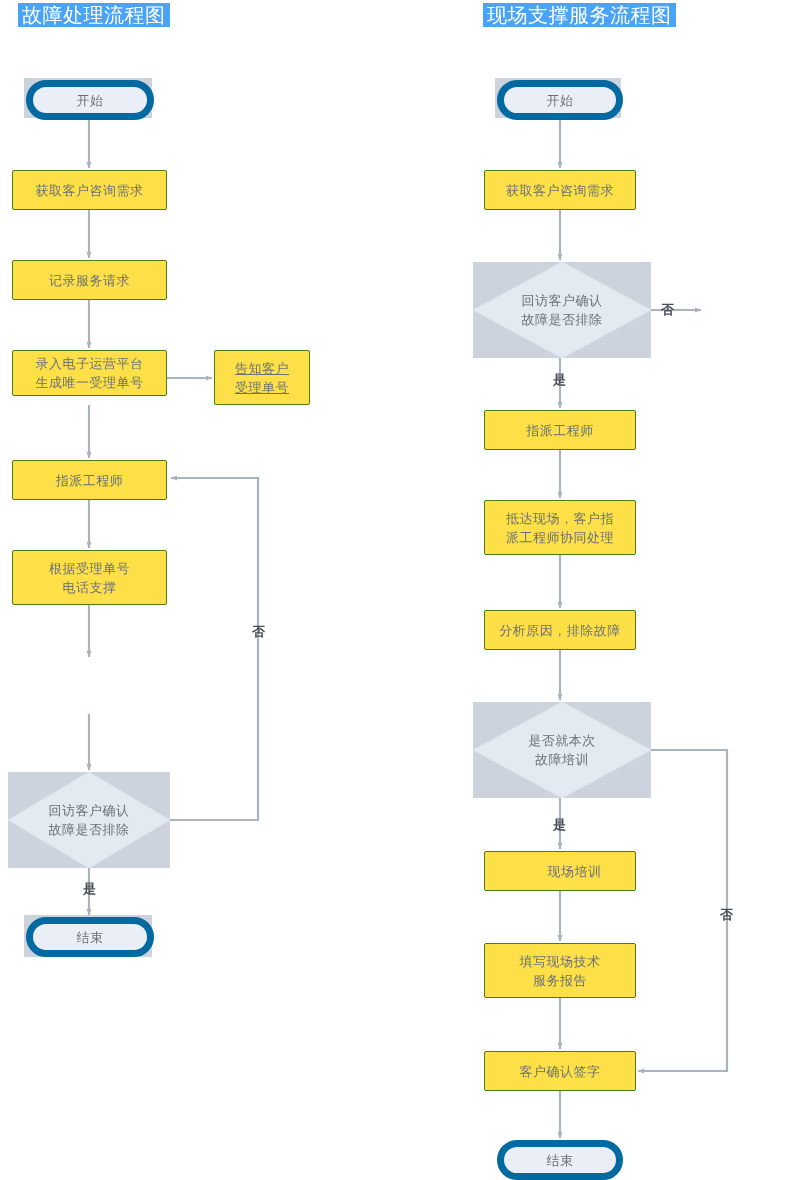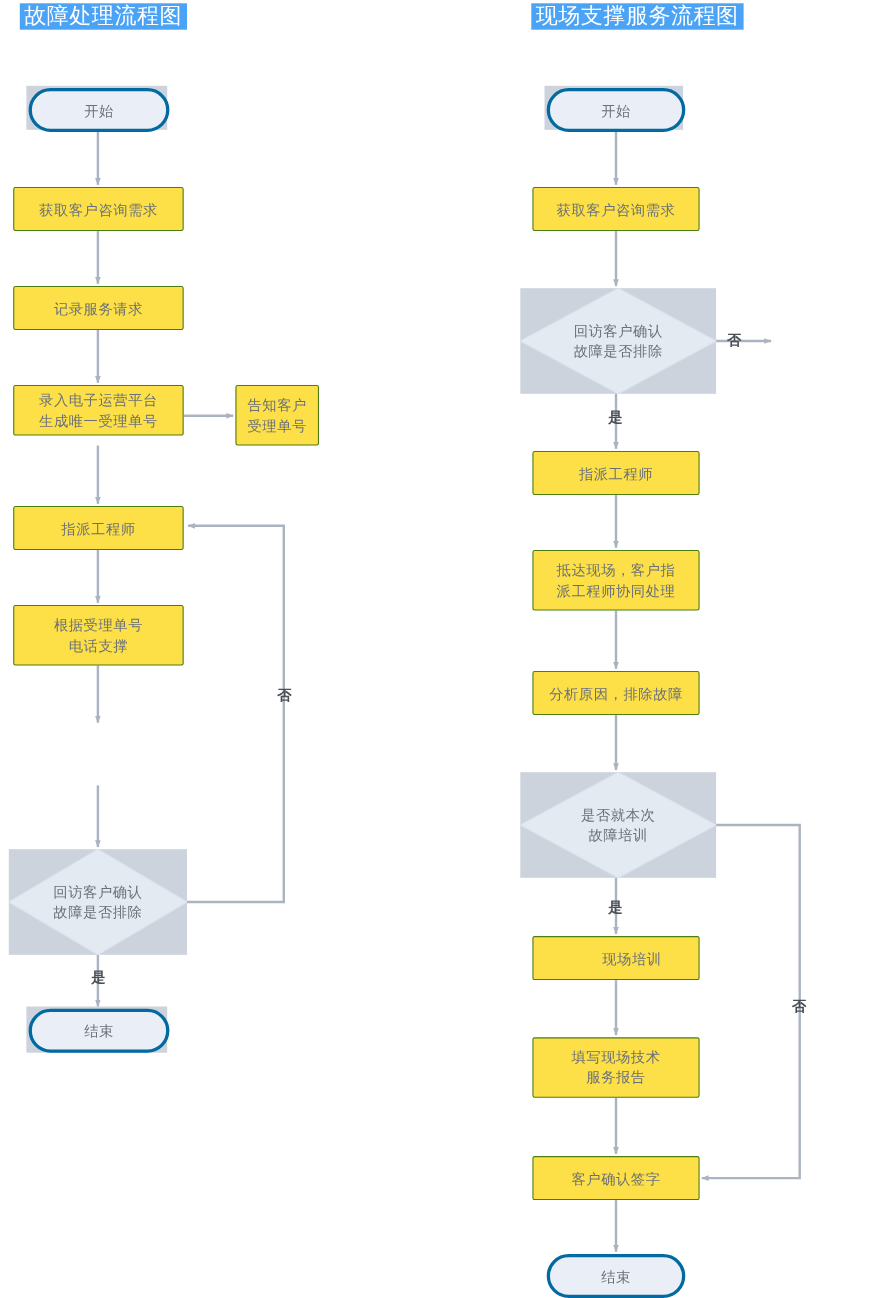--- a/index.html
+++ b/index.html
@@ -29,21 +29,21 @@
     letter-spacing:.5px;
     white-space:pre-line;
   }
   .proc{
     background:#fde047;
     border:1px solid #4d7c0f;
     border-radius:2px;
   }
   .term{
     background:#eaeff7;
-    border:3px solid #0369a1;
+    border:7px solid #0369a1;
     border-radius:22px;
   }
 
   
   .selbox{
     position:absolute;
     background:#ccd3dc;
     z-index:0;
   }
 
@@ -139,21 +139,21 @@
 
   <div class="node term z3" style="left:26px;top:80px;width:128px;height:40px;">开始</div>
 
   <div class="node proc z3" style="left:12px;top:170px;width:155px;height:40px;">获取客户咨询需求</div>
 
   <div class="node proc z3" style="left:12px;top:260px;width:155px;height:40px;">记录服务请求</div>
 
   <div class="node proc z3" style="left:12px;top:350px;width:155px;height:46px;">录入电子运营平台
 生成唯一受理单号</div>
 
-  <div class="node proc z3" style="left:214px;top:350px;width:76px;height:55px;">告知客户
+  <div class="node proc z3" style="left:214px;top:350px;width:96px;height:55px;text-decoration:underline;">告知客户
 受理单号</div>
 
   <div class="node proc z3" style="left:12px;top:460px;width:155px;height:40px;">指派工程师</div>
 
   <div class="node proc z3" style="left:12px;top:550px;width:155px;height:55px;">根据受理单号
 电话支撑</div>
 
 
   <div class="diamond" style="left:8px;top:772px;width:162px;height:96px;">
     <svg class="dshape" viewBox="0 0 162 96" preserveAspectRatio="none">
@@ -191,21 +191,21 @@
   <div class="diamond" style="left:473px;top:702px;width:178px;height:96px;">
     <svg class="dshape" viewBox="0 0 178 96" preserveAspectRatio="none">
       <polygon points="89,0 178,48 89,96 0,48" fill="#e3eaf2" stroke="#dbe3ed" stroke-width="1"></polygon>
     </svg>
     <div class="dlabel">是否就本次
 故障培训</div>
   </div>
 
   <div class="node proc z3" style="left:484px;top:851px;width:152px;height:40px;padding-left:29px;">现场培训</div>
 
-  <div class="node proc z3" style="left:484px;top:943px;width:152px;height:55px;font-family:Liberation Mono, monospace;">填写现场技术
+  <div class="node proc z3" style="left:484px;top:943px;width:152px;height:55px;">填写现场技术
 服务报告</div>
 
   <div class="node proc z3" style="left:484px;top:1051px;width:152px;height:40px;">客户确认签字</div>
 
   <div class="node term z3" style="left:497px;top:1140px;width:126px;height:40px;">结束</div>
 
   <div class="elabel" style="left:661px;top:303px;">否</div>
   <div class="elabel" style="left:553px;top:373px;">是</div>
   <div class="elabel" style="left:553px;top:818px;">是</div>
   <div class="elabel" style="left:720px;top:908px;">否</div>

